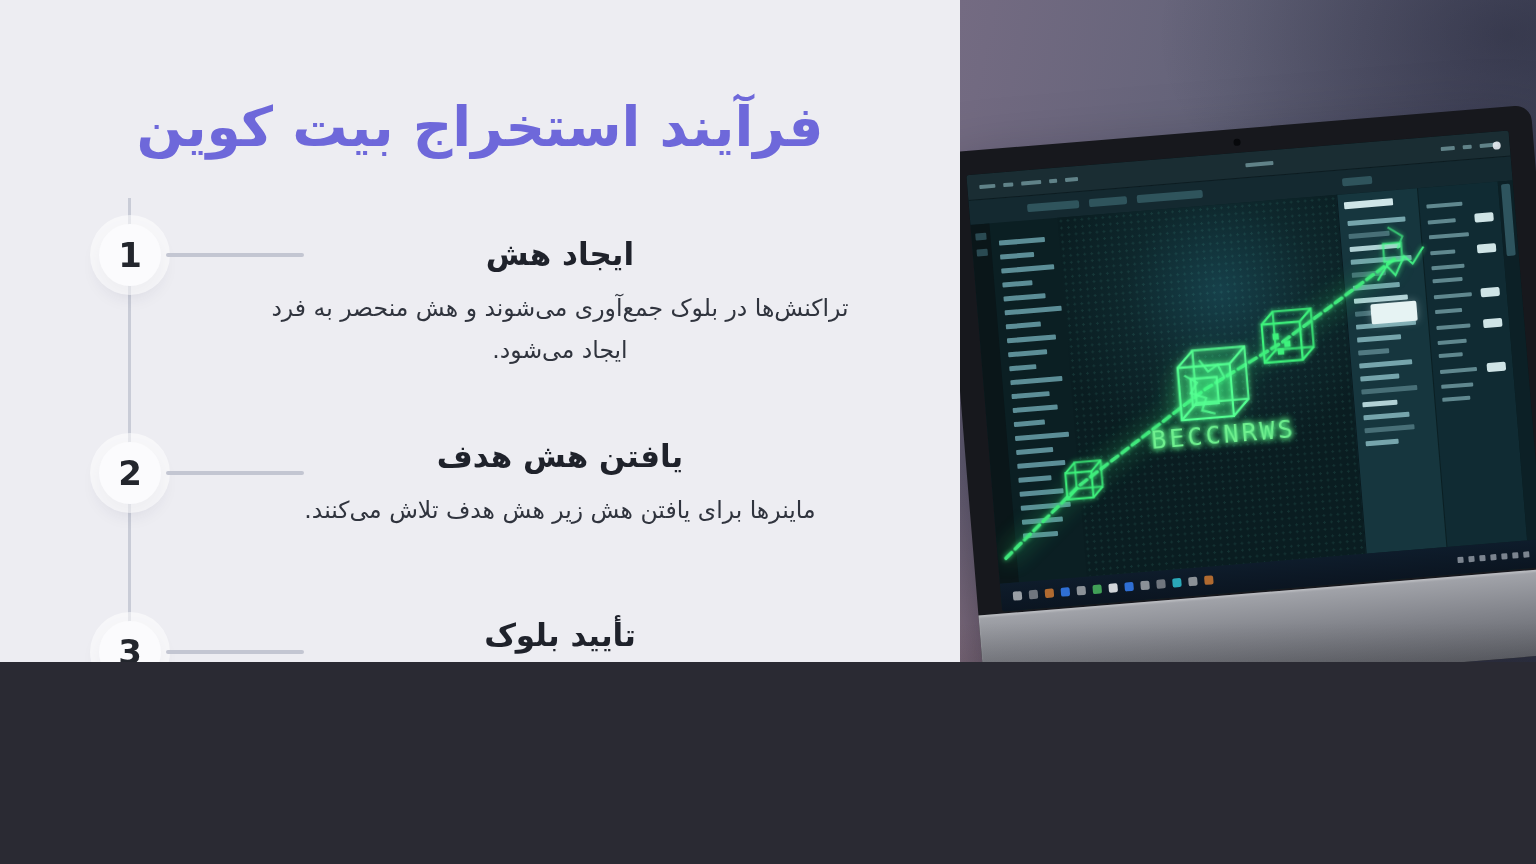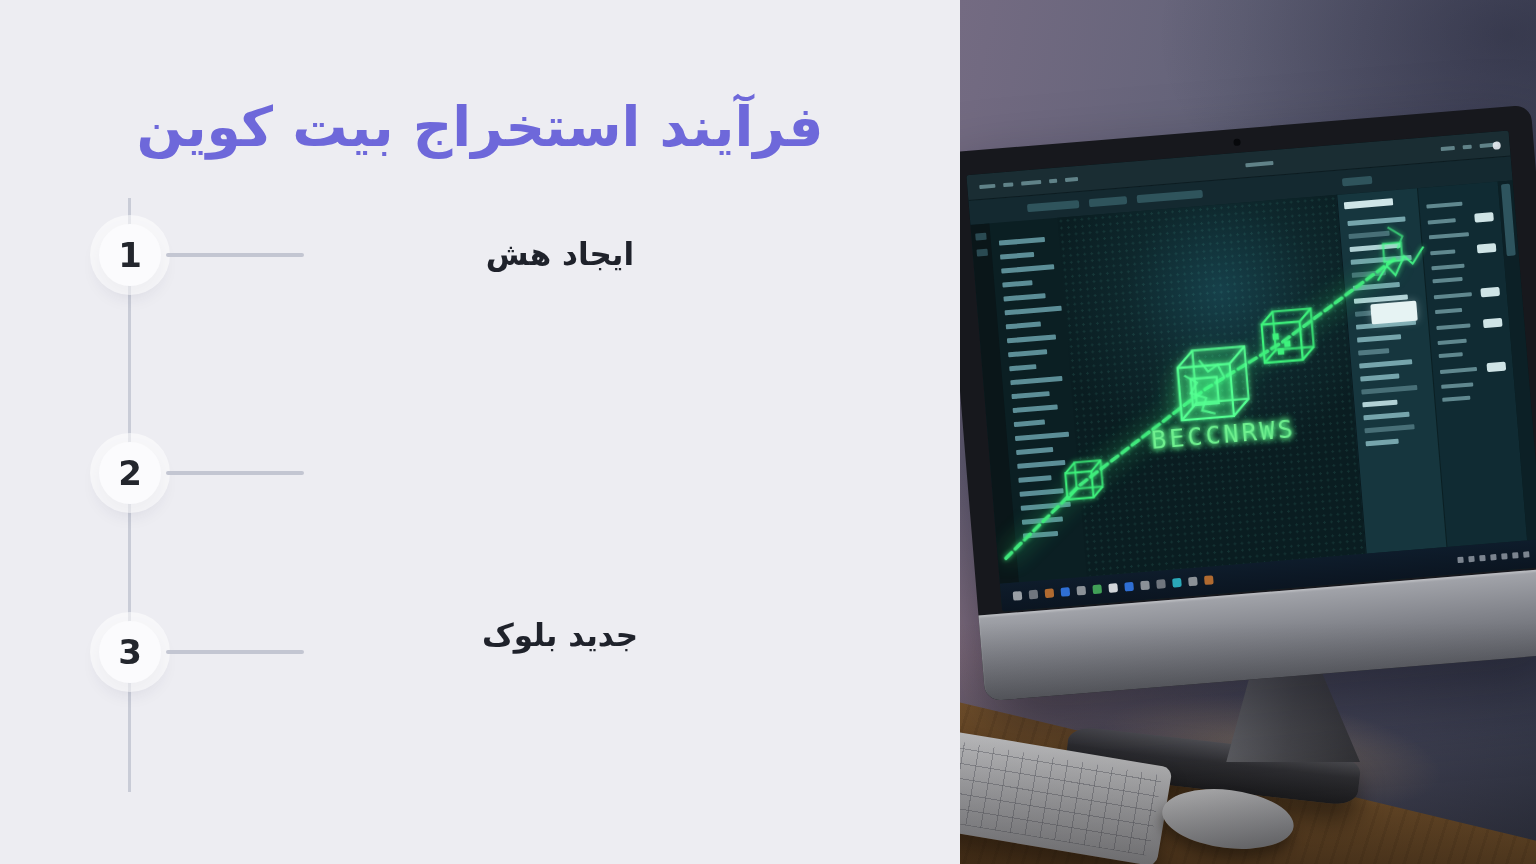--- a/index.html
+++ b/index.html
@@ -1,16 +1,16 @@
 <!DOCTYPE html>
 <html lang="fa"><head>
 <meta charset="utf-8">
 <style>
   html,body{margin:0;padding:0;background:#2a2a33;}
-  .canvas{position:relative;width:1536px;height:864px;overflow:hidden;
+  .canvas{position:relative;width:1536px;height:662px;overflow:hidden;
           font-family:"DejaVu Sans",sans-serif;background:#b91c1c;}
 
   
   .slide{position:absolute;left:0;top:0;width:960px;height:864px;background:#ededf2;}
   .slide-title{position:absolute;top:58px;left:0;width:960px;text-align:center;
                direction:rtl;font-size:55px;font-weight:bold;color:#6e68da;letter-spacing:-1px;}
   .timeline{position:absolute;left:128px;top:198px;width:3px;height:594px;background:#c9ccd7;}
   .step-circle{position:absolute;left:99px;width:62px;height:62px;border-radius:50%;
                background:#fbfbfd;box-shadow:0 0 0 9px rgba(255,255,255,.55),0 10px 18px rgba(40,44,80,.10);
                text-align:center;line-height:62px;font-size:34px;font-weight:bold;color:#23262d;}
@@ -117,29 +117,34 @@
 <div class="canvas">
 
   <section class="slide">
     <h1 class="slide-title">فرآیند استخراج بیت کوین</h1>
     <div class="timeline"></div>
 
     <div class="step-circle c1">1</div>
     <div class="connector k1"></div>
     <div class="step-text t1">
       <h3>ایجاد هش</h3>
+      <p>تراکنش‌ها در بلوک جمع‌آوری می‌شوند و هش منحصر به فرد ایجاد می‌شود.</p>
     </div>
 
     <div class="step-circle c2">2</div>
     <div class="connector k2"></div>
+    <div class="step-text t2">
+      <h3>یافتن هش هدف</h3>
+      <p>ماینرها برای یافتن هش زیر هش هدف تلاش می‌کنند.</p>
+    </div>
 
     <div class="step-circle c3">3</div>
     <div class="connector k3"></div>
     <div class="step-text t3">
-      <h3>جدید بلوک</h3>
+      <h3>تأیید بلوک</h3>
     </div>
   </section>
 
   <section class="photo">
     <div class="wall"></div>
     <div class="desk"></div>
     <div class="desk-glow"></div>
     <div class="stand-base"></div>
     <div class="stand-pillar"></div>
 

